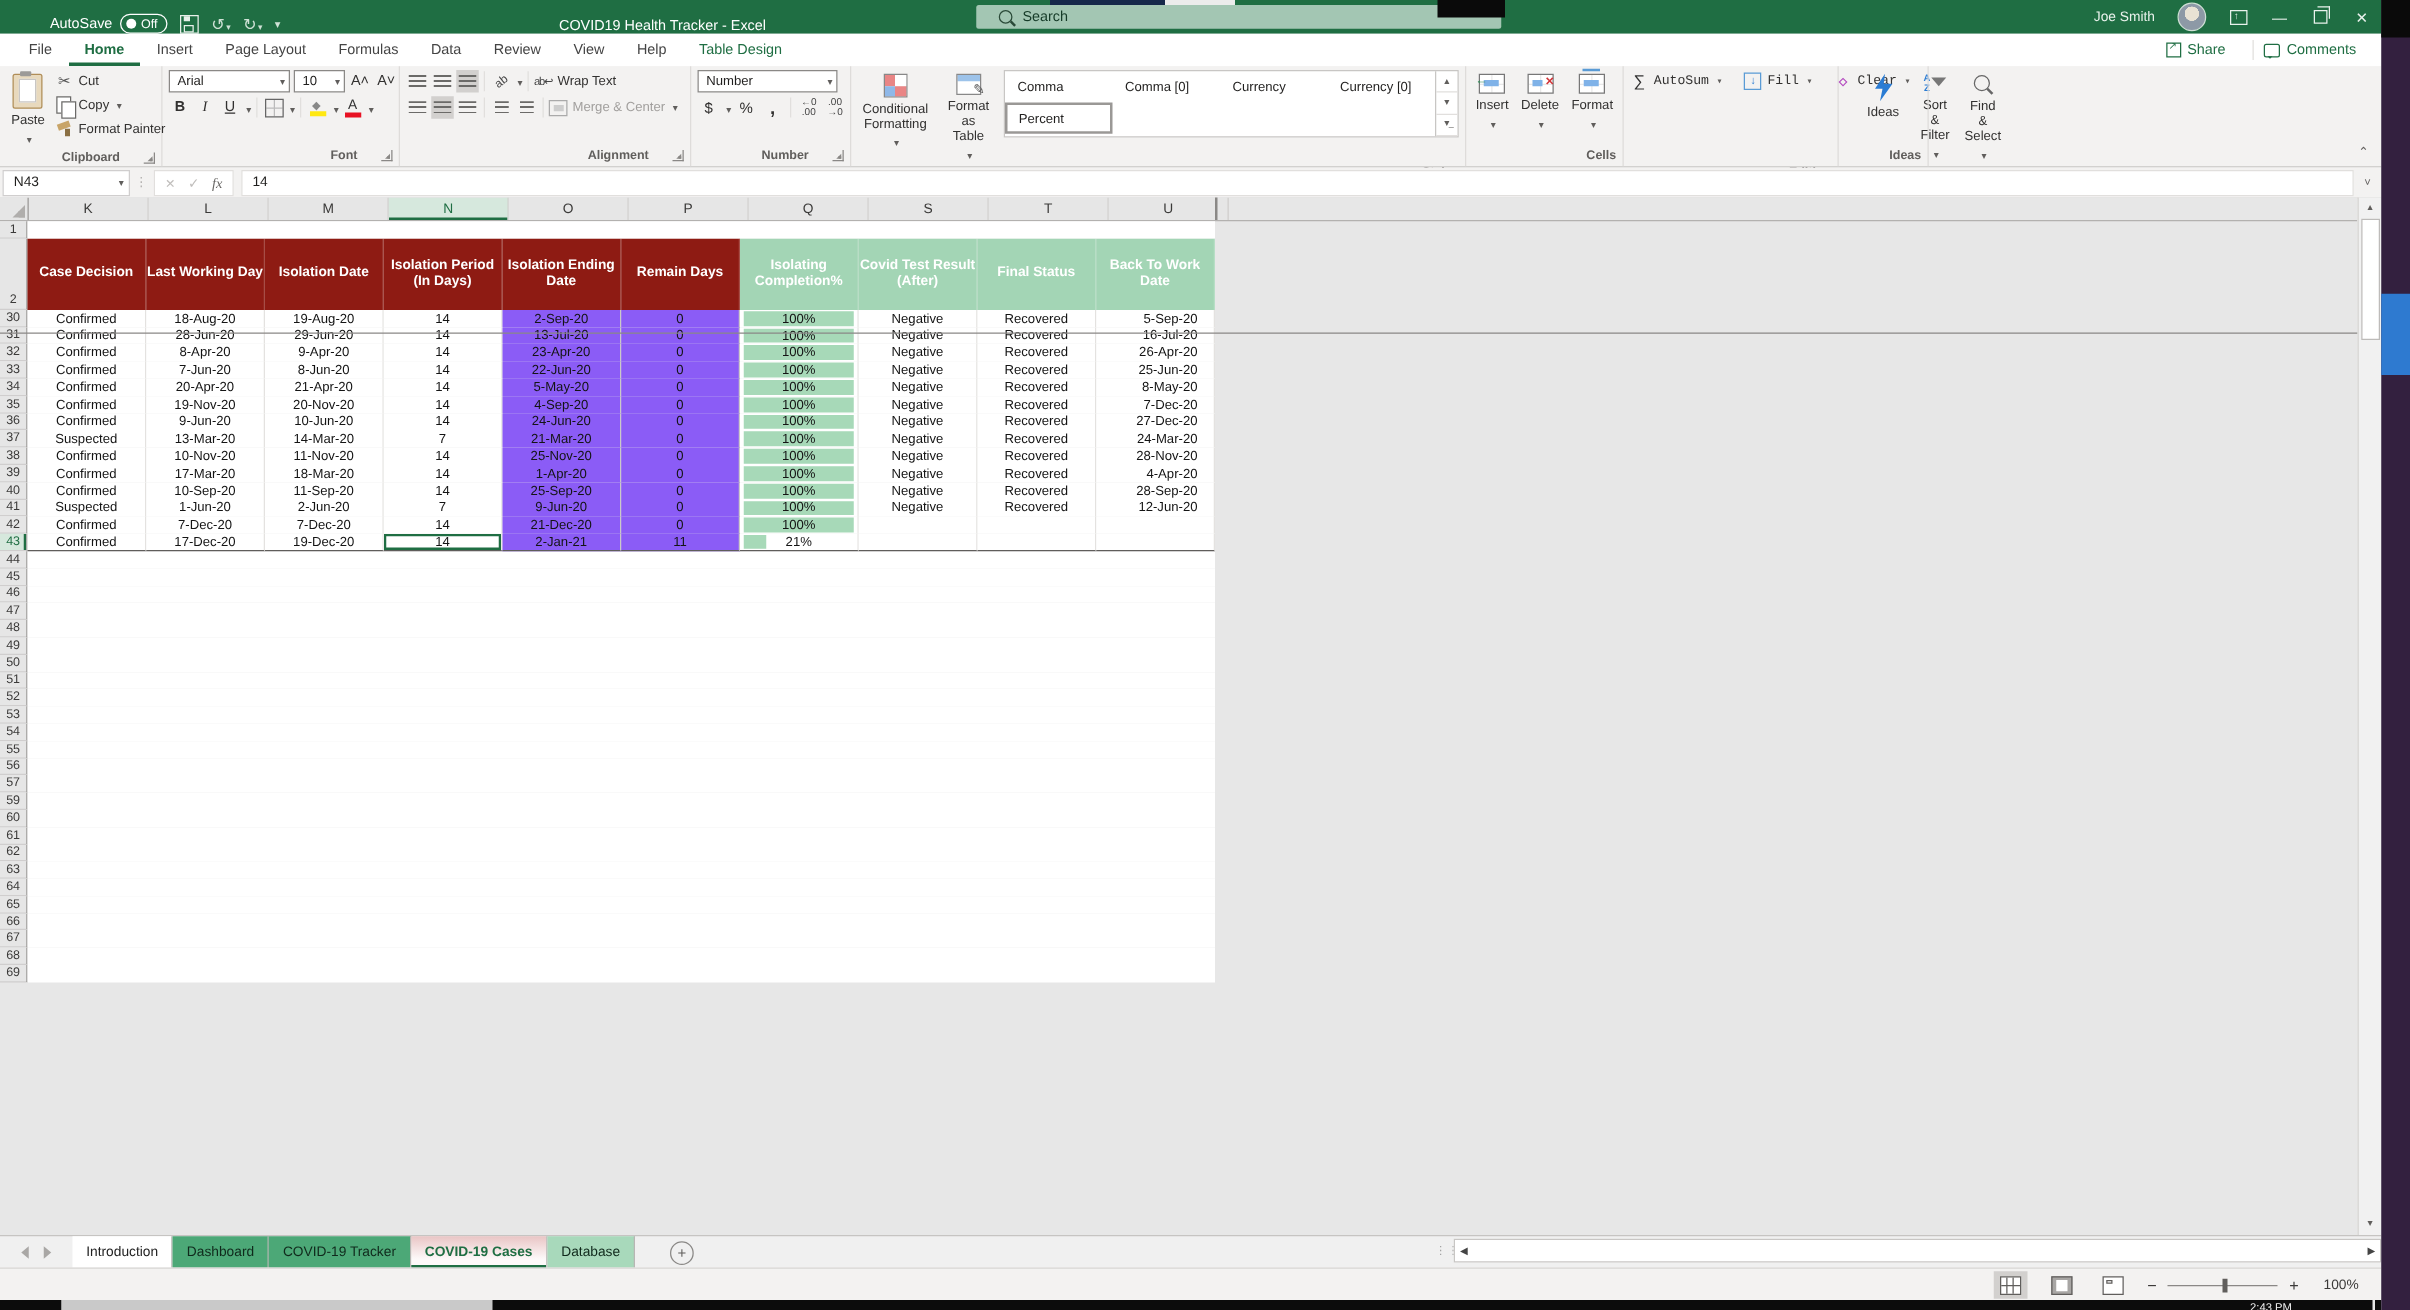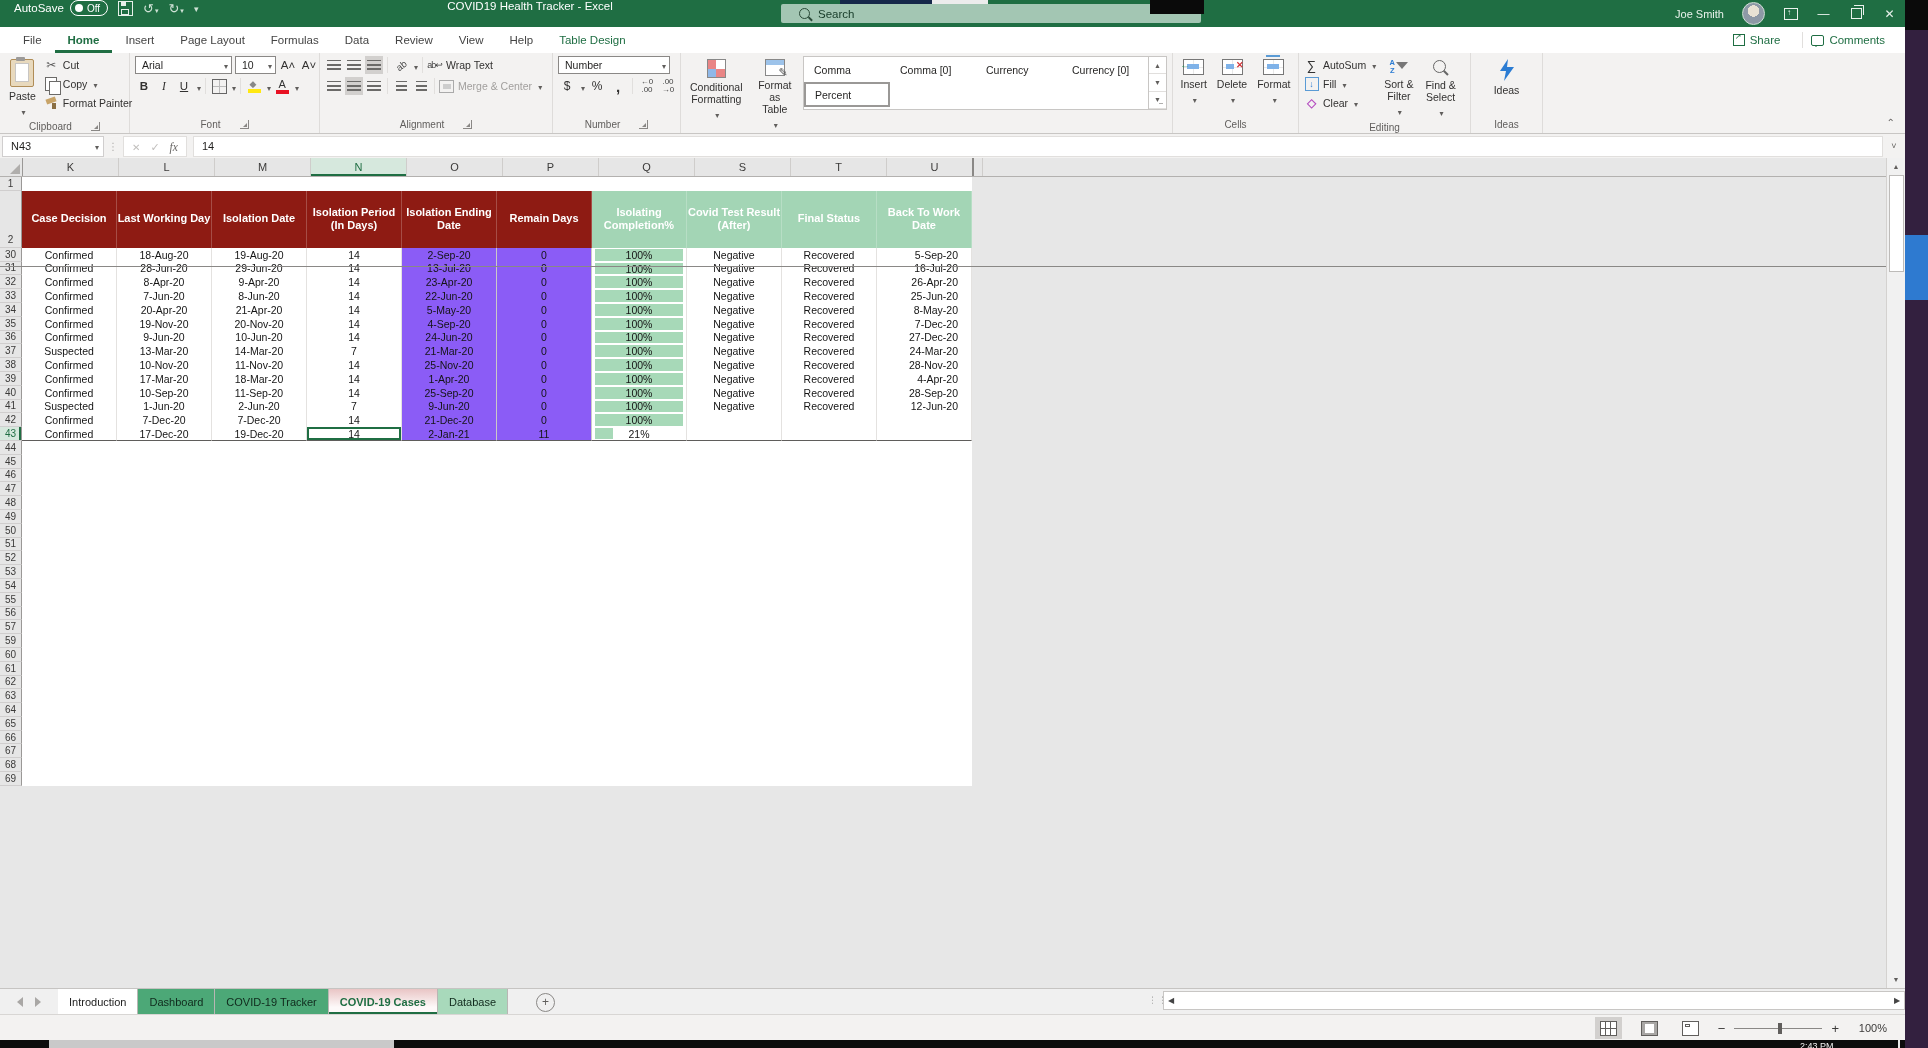--- a/index.html
+++ b/index.html
@@ -1,21 +1,21 @@
 <!DOCTYPE html>
 <html><head>
 <meta charset="utf-8">
 <style>
   html,body{margin:0;padding:0;}
   body{width:1928px;height:1048px;position:relative;overflow:hidden;background:#e7e7e7;
        font-family:"Liberation Sans",sans-serif;-webkit-font-smoothing:antialiased;}
   #excel{position:absolute;left:0;top:0;width:1905px;height:1048px;background:#f3f2f1;}
 
   
-  .titlebar{height:27px;background:#1f6e43;display:flex;align-items:flex-start;color:#fff;font-size:11.5px;position:relative;}
+  .titlebar{height:27px;background:#1f6e43;display:flex;align-items:flex-end;color:#fff;font-size:11.5px;position:relative;padding-left:26px;}
   .qat{display:flex;align-items:center;gap:10px;padding-left:14px;}
   .autosave{display:flex;align-items:center;gap:6px;}
   .pill{display:flex;align-items:center;gap:4px;border:1px solid #fff;border-radius:8px;padding:0 7px 0 4px;height:14px;font-size:10px;}
   .pill .dot{width:8px;height:8px;border-radius:50%;background:#fff;}
   .ic-save{width:13px;height:13px;border:1.5px solid #e8f0ea;position:relative;display:inline-block;}
   .ic-save::before{content:"";position:absolute;left:2px;top:0;width:5px;height:4px;background:#e8f0ea;}
   .ic-save::after{content:"";position:absolute;left:2px;bottom:0;width:6px;height:4px;border:1px solid #e8f0ea;}
   .ic-undo::after{content:"↺";font-size:13px;color:#cfe2d6;}
   .ic-redo::after{content:"↻";font-size:13px;color:#cfe2d6;}
   .ic-more::after{content:"▾";font-size:9px;color:#cfe2d6;}
@@ -44,21 +44,21 @@
   .share-ic{width:10px;height:10px;border:1.2px solid #1f6e43;position:relative;display:inline-block;}
   .share-ic::after{content:"↗";position:absolute;font-size:8px;left:1px;top:-3px;color:#1f6e43;}
   .cmt-ic{width:11px;height:9px;border:1.2px solid #1f6e43;border-radius:2px;position:relative;display:inline-block;}
   .cmt-ic::after{content:"";position:absolute;left:2px;bottom:-4px;border:2px solid transparent;border-top-color:#1f6e43;}
   .btn-flat{display:flex;align-items:center;gap:5px;padding:2px 8px;}
 
   
   .ribbon{height:80px;border-bottom:1px solid #c8c6c4;display:flex;align-items:stretch;position:relative;background:#f3f2f1;}
   .group{display:flex;flex-direction:column;border-right:1px solid #dedcda;padding:3px 5px 0;box-sizing:border-box;}
   .gbody{flex:1;display:flex;gap:4px;align-items:flex-start;}
-  .glabel{height:17px;font-size:10px;color:#605e5c;display:flex;align-items:center;justify-content:center;gap:19px;}
+  .glabel{height:17px;font-size:10px;color:#605e5c;display:flex;align-items:center;justify-content:flex-end;gap:19px;font-weight:bold;}
   .launcher{width:8px;height:8px;border-right:1.2px solid #8a8886;border-bottom:1.2px solid #8a8886;position:relative;display:inline-block;}
   .launcher::after{content:"";position:absolute;right:1px;bottom:1px;border:2.5px solid transparent;border-right-color:#8a8886;border-bottom-color:#8a8886;}
   .bigbtn{display:flex;flex-direction:column;align-items:center;justify-content:flex-start;gap:3px;padding:3px 4px;font-size:10.5px;color:#323130;text-align:center;line-height:1.15;white-space:pre-line;}
   .sbtn{display:flex;align-items:center;gap:4px;font-size:10.5px;color:#323130;height:18px;white-space:nowrap;}
   .dd::after{content:"▾";font-size:8px;color:#605e5c;margin-left:2px;}
   .combo{background:#fff;border:1px solid #8a8886;height:18px;display:flex;align-items:center;justify-content:space-between;font-size:10.5px;color:#201f1e;padding:0 3px 0 6px;box-sizing:border-box;}
   .fbtn{min-width:18px;height:18px;display:flex;align-items:center;justify-content:center;font-size:11.5px;color:#323130;}
   .fbtn.on{background:#d2d0ce;}
   .vr{width:1px;background:#e1dfdd;align-self:stretch;margin:1px 2px;}
   
@@ -471,21 +471,21 @@
         <div class="bigbtn"><span class="cellsic del"></span><span>Delete</span><span class="dd"></span></div>
         <div class="bigbtn"><span class="cellsic fmt"></span><span>Format</span><span class="dd"></span></div>
       </div>
       <div class="glabel">
           <span>Cells</span>
         </div>
     </div>
 
     <div class="group" style="width:172px">
       <div class="gbody">
-        <div style="display:flex;flex-direction:column;gap:1px;">
+        <div style="display:flex;flex-direction:row;gap:17px;font-family:Liberation Mono, monospace;">
           <div class="sbtn">
               <span class="ic ic-sum"></span>
               <span>AutoSum</span>
               <span class="dd"></span>
             </div>
           <div class="sbtn">
               <span class="ic">
                 <span class="ic-fill2"></span>
               </span>
               <span>Fill</span>

